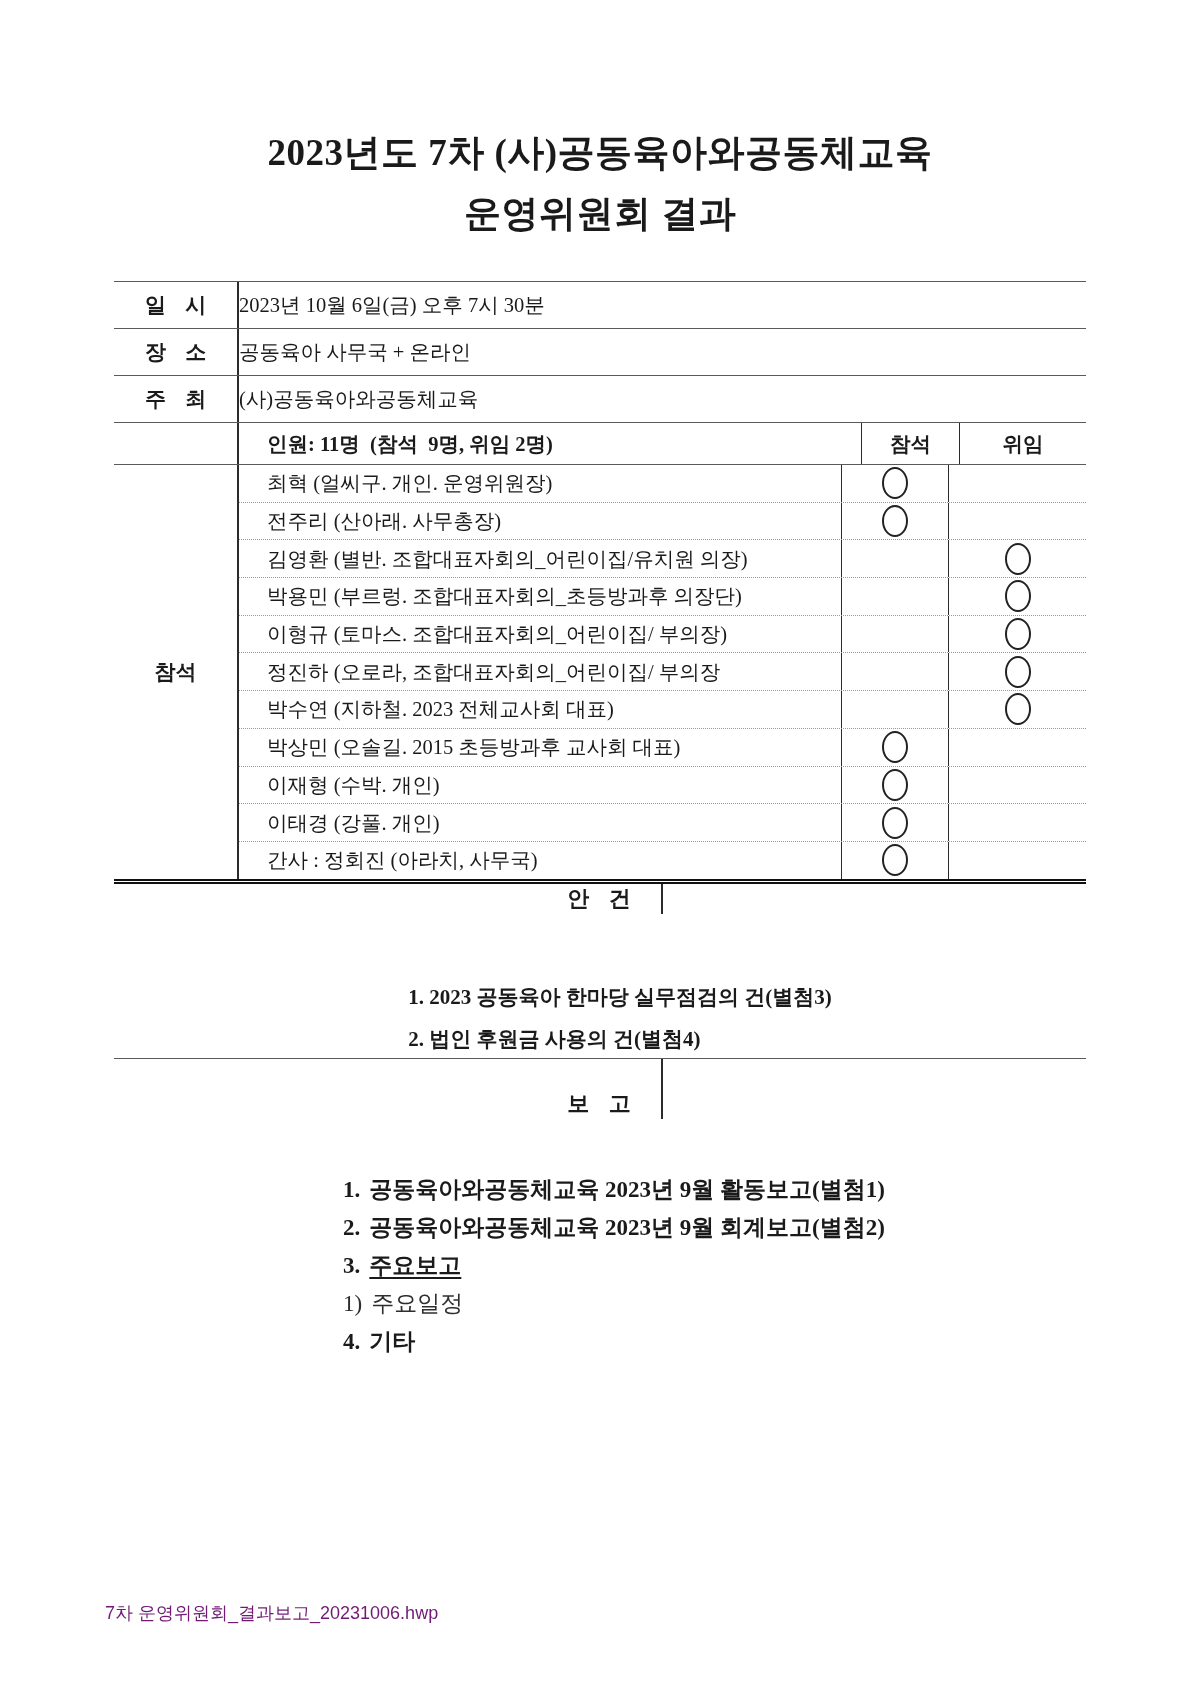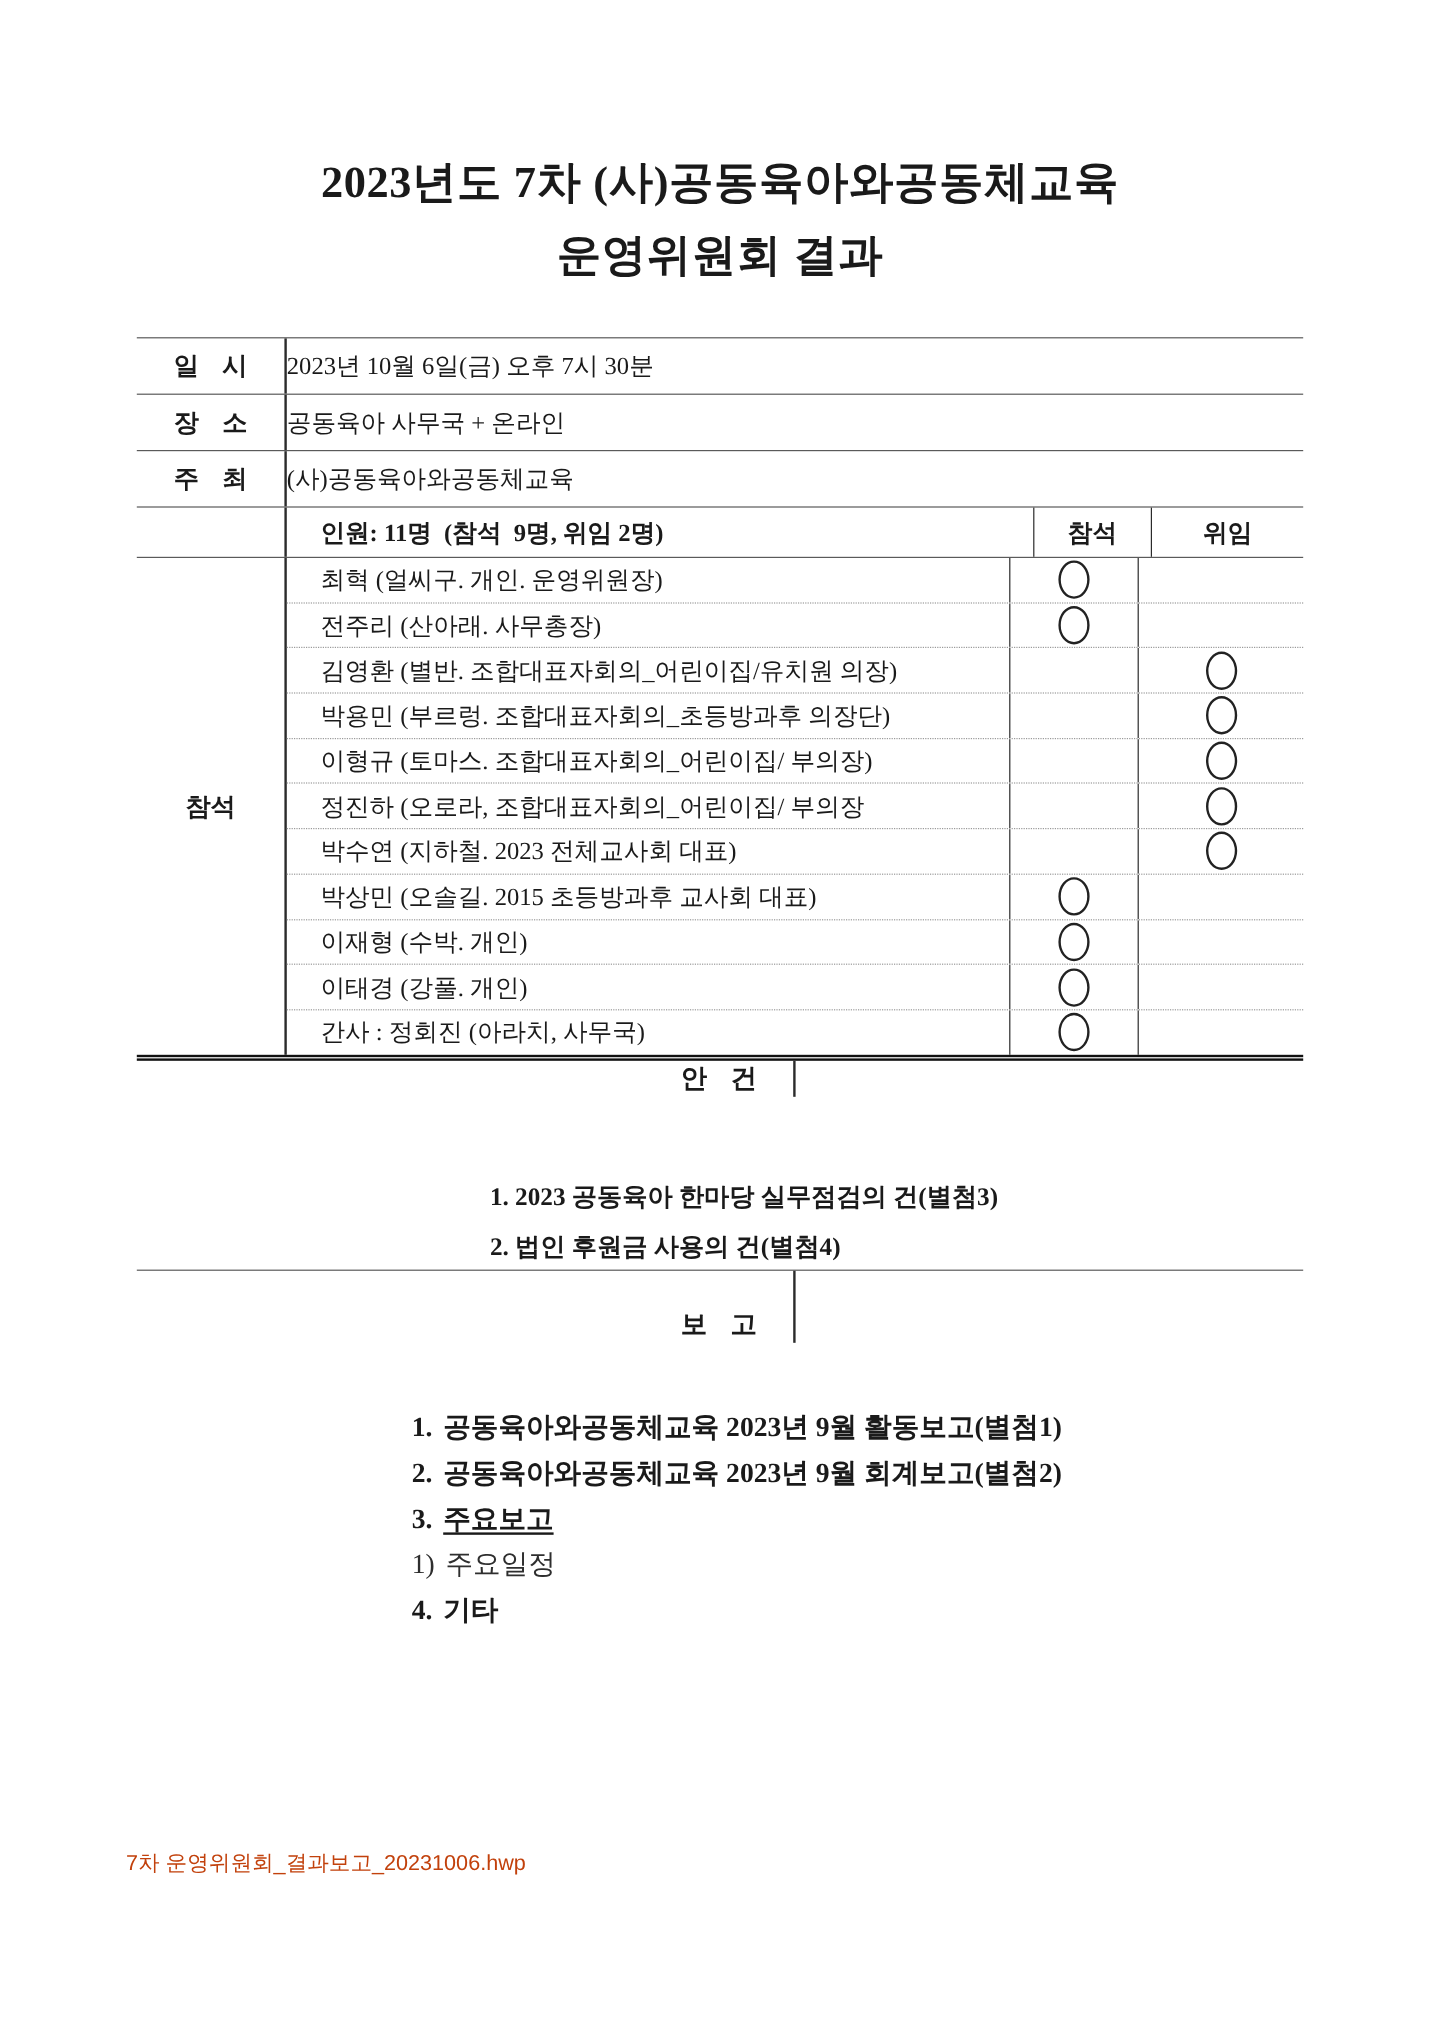--- a/index.html
+++ b/index.html
@@ -124,24 +124,24 @@
     font-size:23px;
   }
   .report-item { line-height:38px; }
   .report-item .num { margin-right:9px; }
   .report-item.bold { font-weight:bold; }
   .report-item.normal { font-weight:normal; color:#2e2e2e; }
   .report-item .underline { text-decoration:underline; text-underline-offset:4px; }
   
   .footer {
     position:absolute;
-    left:105px; top:1540px;
+    left:105px; top:1601px;
     font-family:"Liberation Sans", sans-serif;
     font-size:18px;
-    color:#c2410c;
+    color:#701a75;
   }
 </style>
 </head>
 <body>
 
 <div class="page">
 
   <div class="title">
     <div>2023년도 7차 (사)공동육아와공동체교육</div>
     <div>운영위원회 결과</div>

